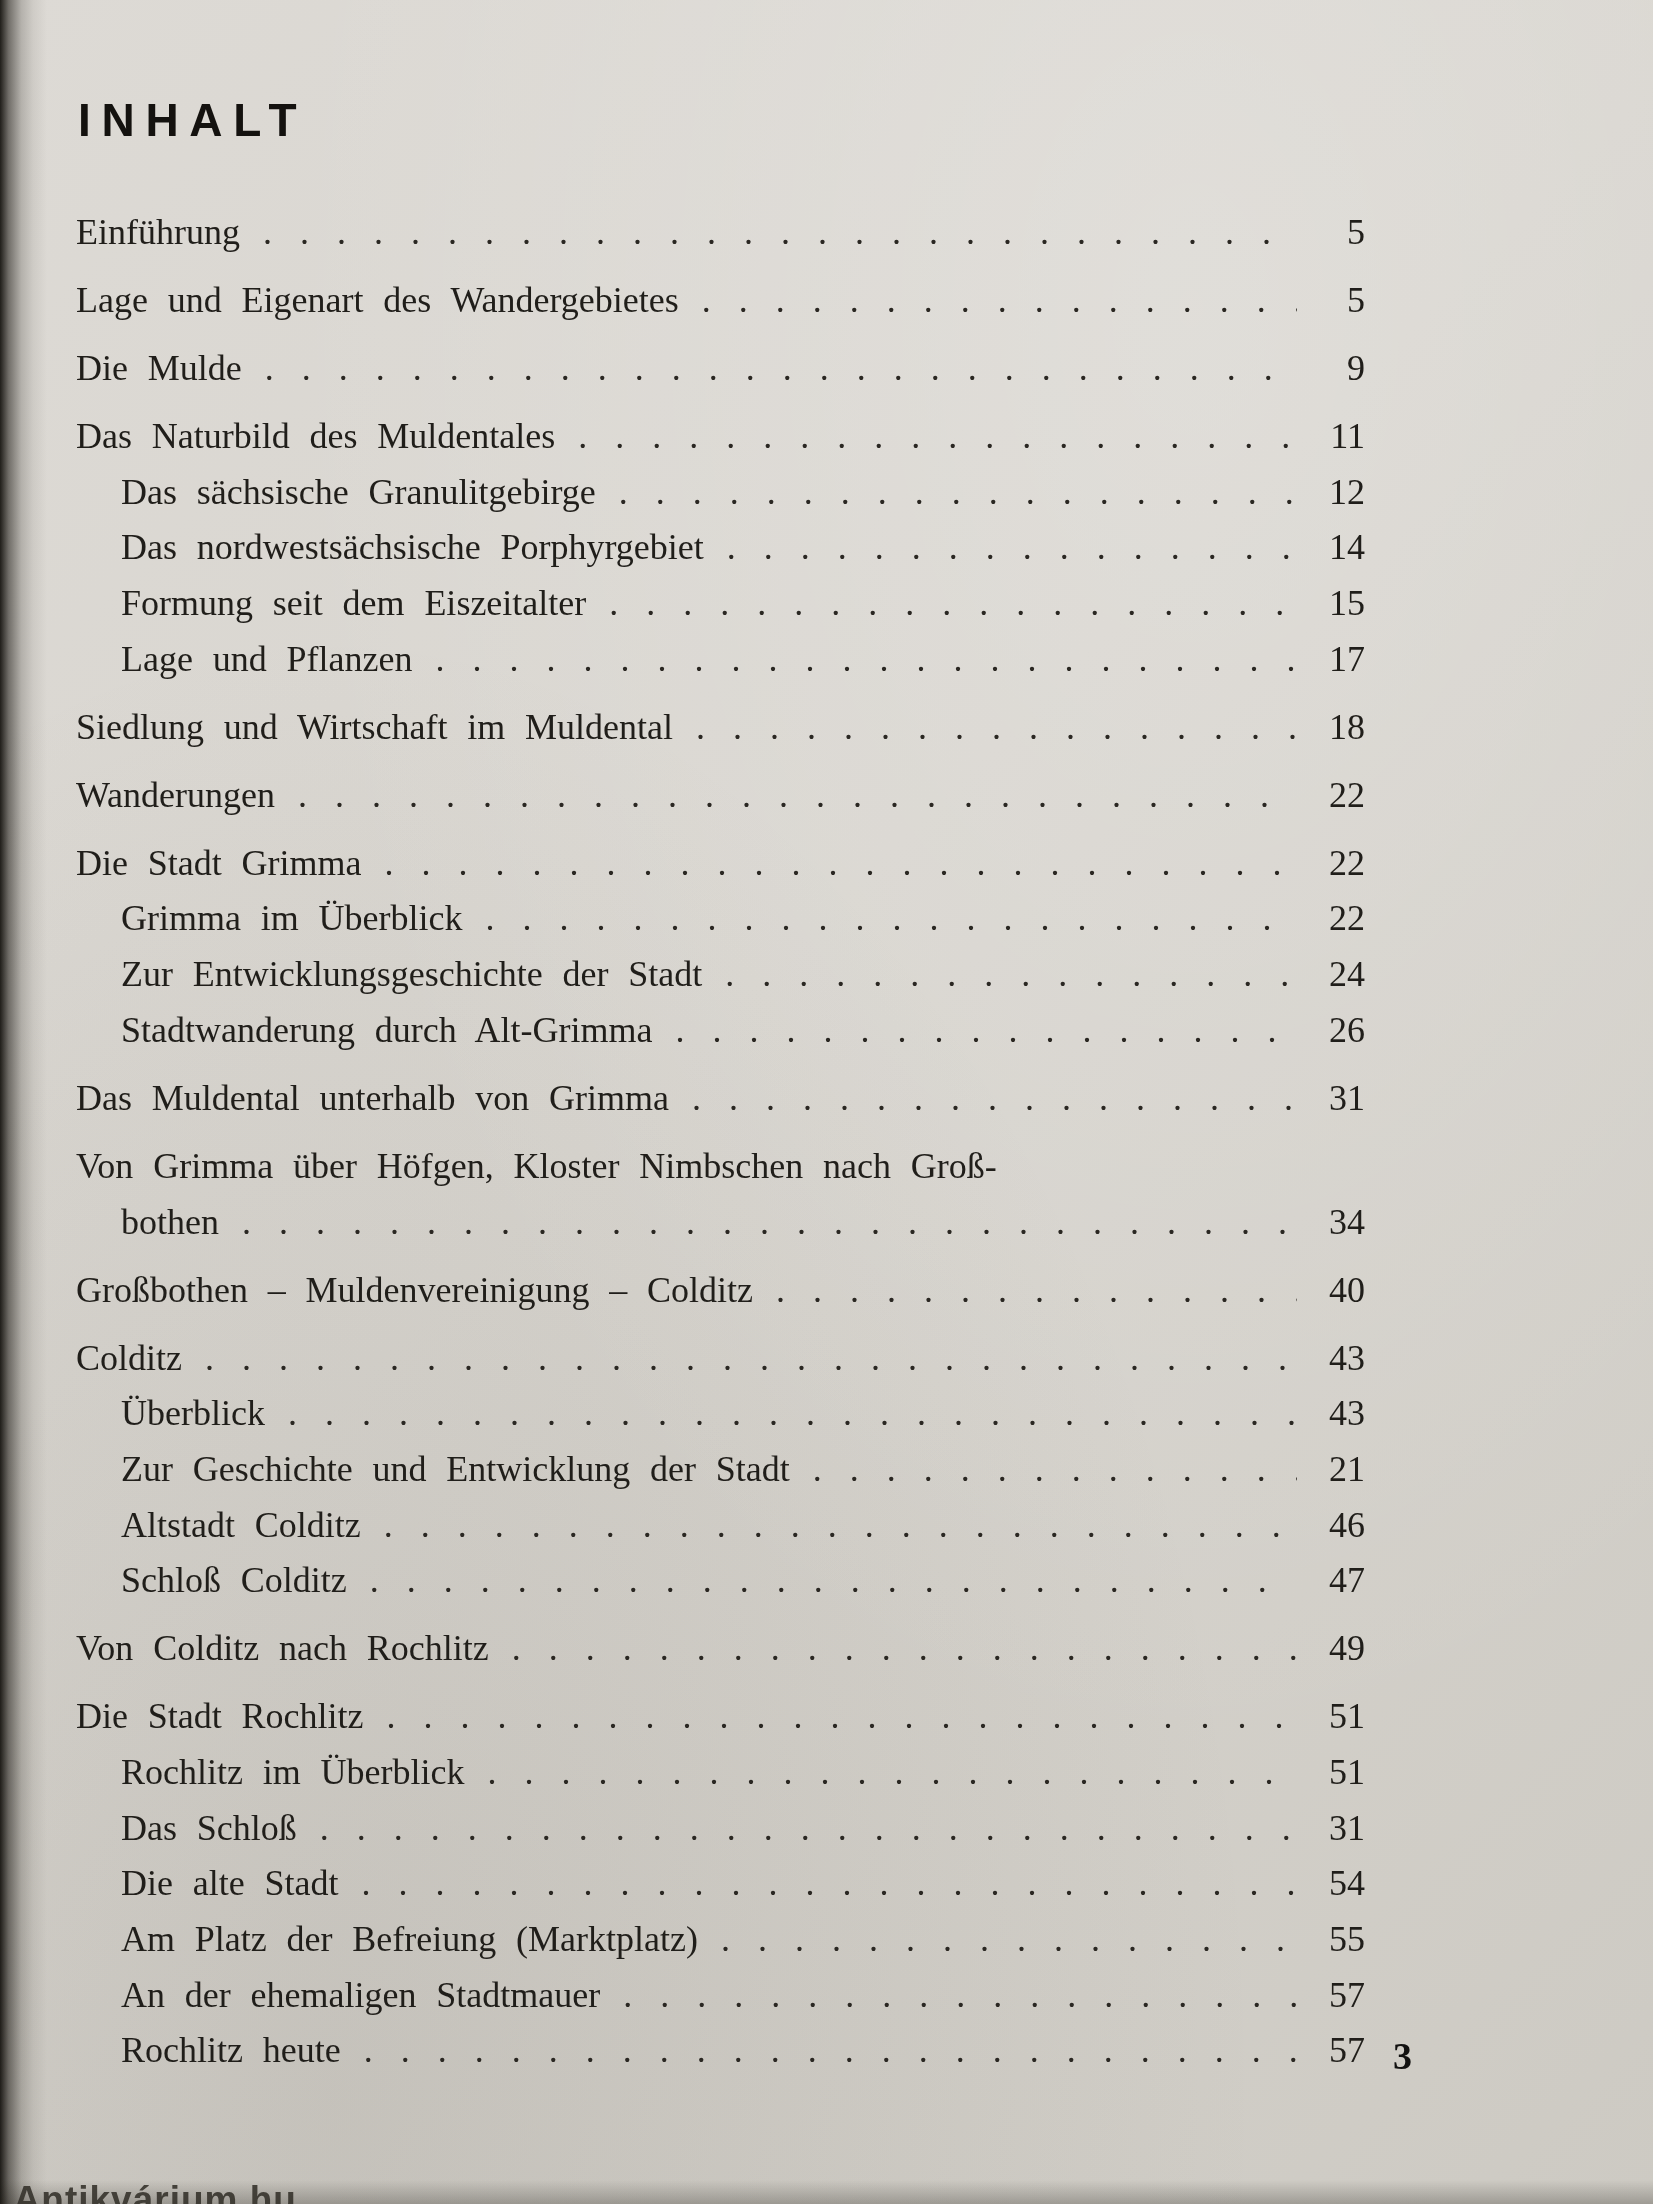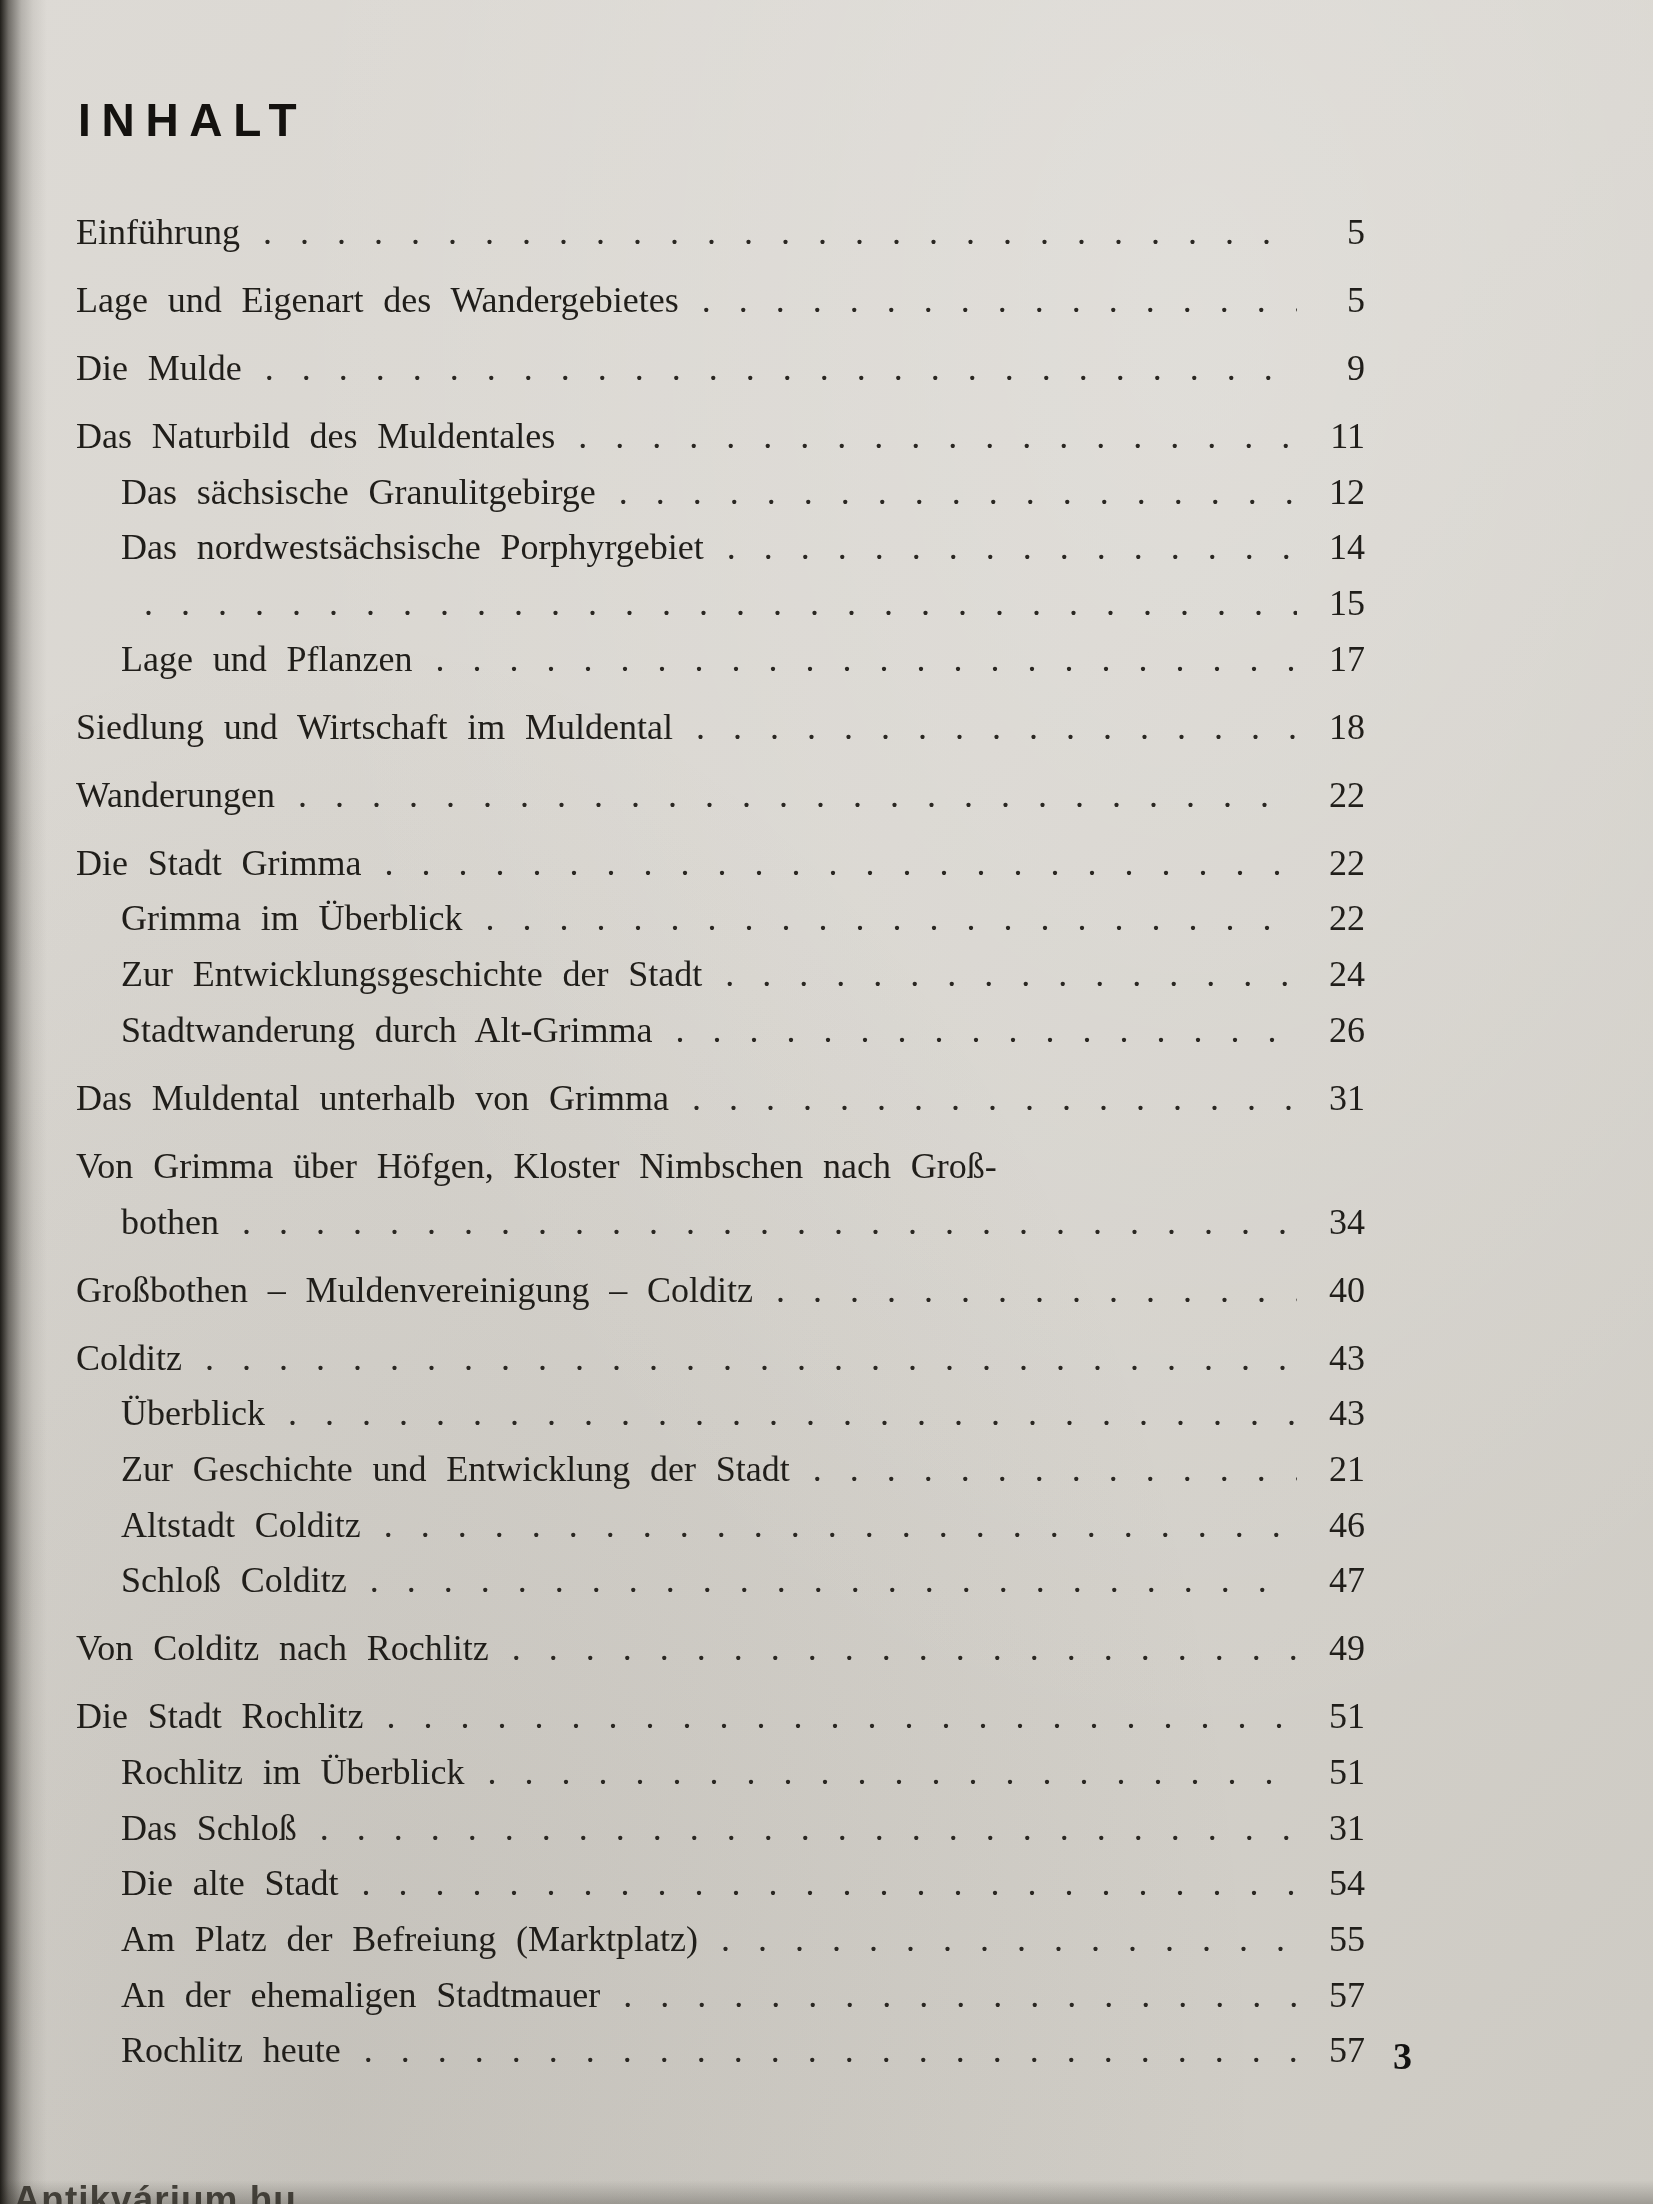--- a/index.html
+++ b/index.html
@@ -116,20 +116,21 @@
         <span class="label">Das sächsische Granulitgebirge</span>
         <span class="dots">......................................................................</span>
         <span class="pg">12</span>
       </div>
       <div class="row sub">
         <span class="label">Das nordwestsächsische Porphyrgebiet</span>
         <span class="dots">......................................................................</span>
         <span class="pg">14</span>
       </div>
       <div class="row sub">
+        <span class="label">Formung seit dem Eiszeitalter</span>
         <span class="dots">......................................................................</span>
         <span class="pg">15</span>
       </div>
       <div class="row sub">
         <span class="label">Lage und Pflanzen</span>
         <span class="dots">......................................................................</span>
         <span class="pg">17</span>
       </div>
       <div class="row">
         <span class="label">Siedlung und Wirtschaft im Muldental</span>

